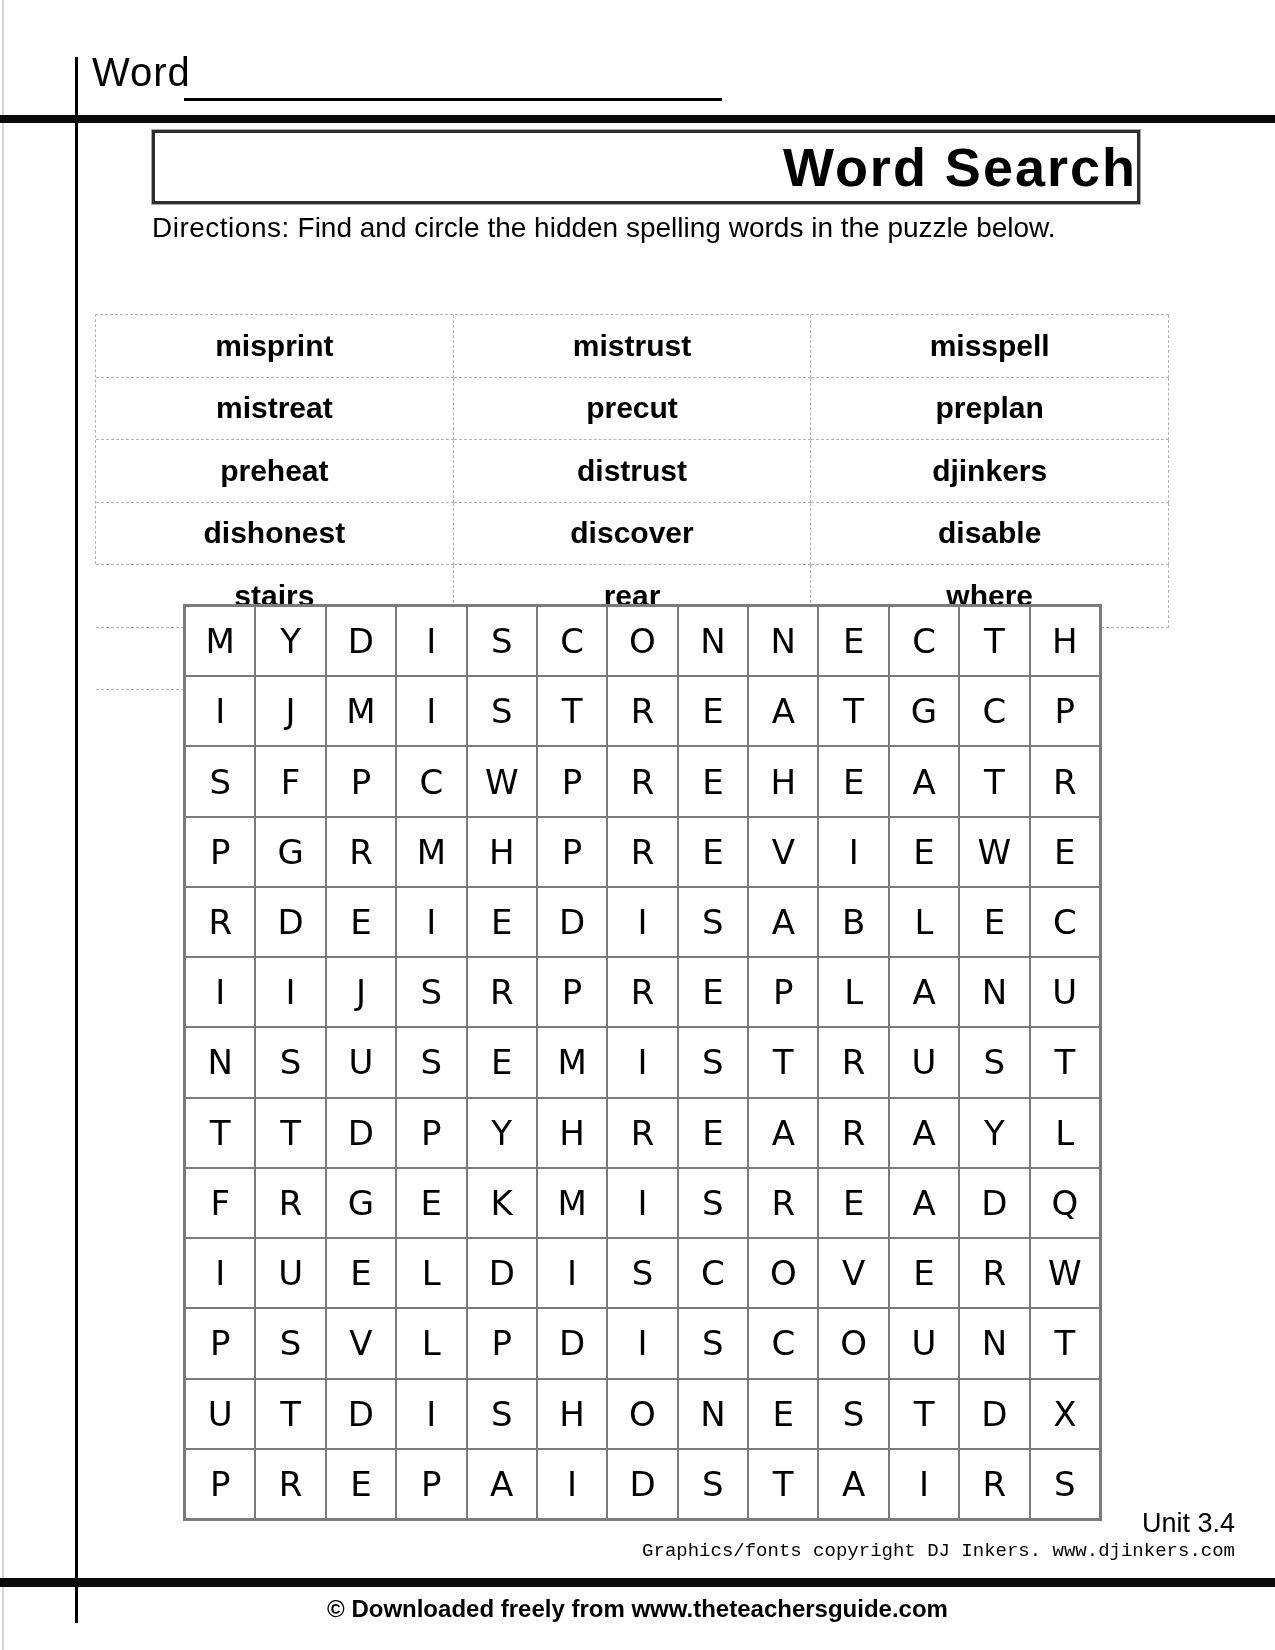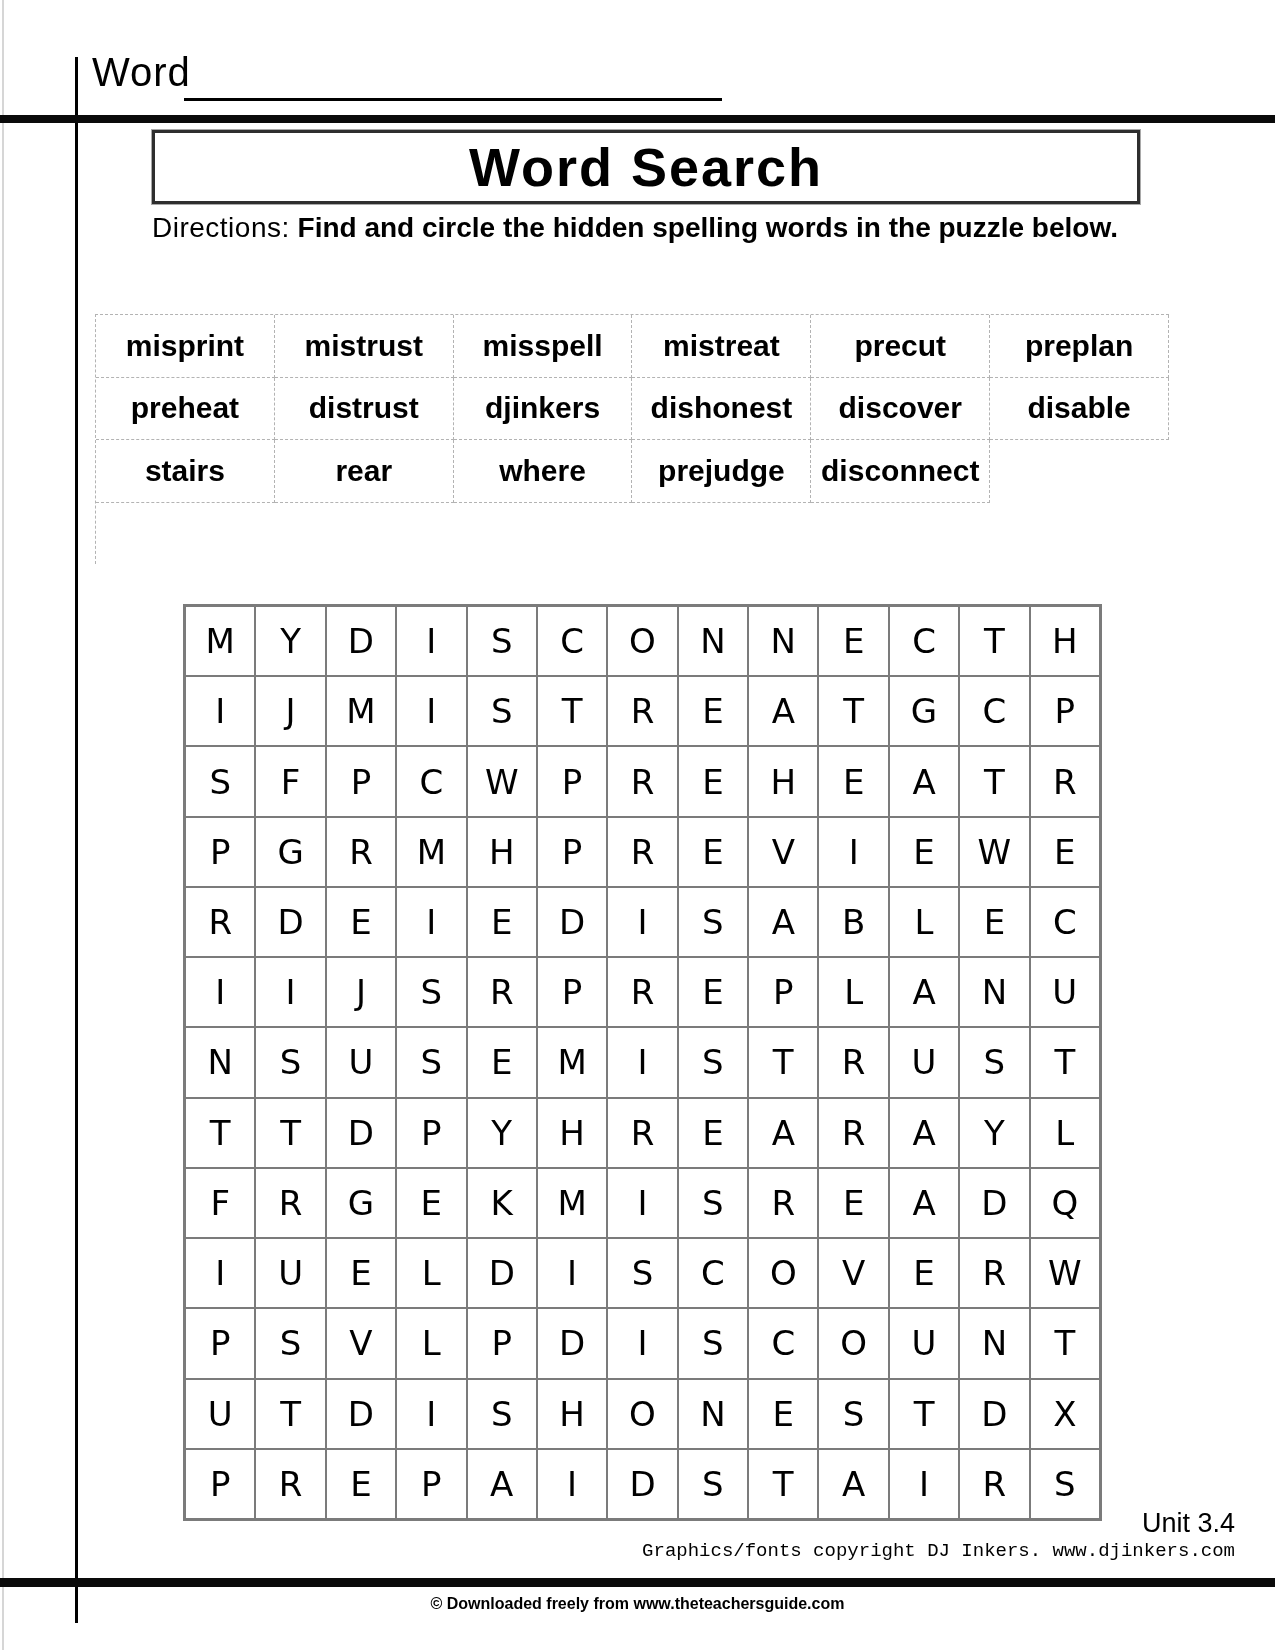--- a/index.html
+++ b/index.html
@@ -18,33 +18,33 @@
   .name-underline{left:184px;top:98px;width:538px;height:3px;background:#000;}
 
   
   .rule-top{left:0;top:115px;width:1275px;height:8px;background:#0a0a0a;}
   .rule-bottom{left:0;top:1578px;width:1275px;height:9px;background:#0a0a0a;}
 
   
   .title-box{
     left:152px;top:130px;width:982px;height:68px;
     border:3px solid #2e2e2e;outline:1px solid #a9a9a9;background:#fff;
-    display:flex;align-items:center;justify-content:center;
+    display:flex;align-items:center;justify-content:flex-end;
   }
   .title-text{font-size:54px;font-weight:600;letter-spacing:2px;}
 
   
   .directions{left:152px;top:212px;width:1000px;font-size:28px;white-space:nowrap;}
   .directions .dir-label{font-weight:400;letter-spacing:0.5px;}
-  .directions .dir-text{font-weight:700;margin-top:24px;}
+  .directions .dir-text{font-weight:400;margin-top:24px;}
 
   
   .word-list{
     left:95px;top:314px;width:1074px;height:250px;
-    display:grid;grid-template-columns:repeat(6,1fr);grid-auto-rows:62.5px;
+    display:grid;grid-template-columns:repeat(3,1fr);grid-auto-rows:62.5px;
     border-top:1px dashed var(--table-border,#b3b3b3);
     border-left:1px dashed var(--table-border,#b3b3b3);
     box-sizing:border-box;
   }
   .wl-cell{
     border-right:1px dashed var(--table-border,#b3b3b3);
     border-bottom:1px dashed var(--table-border,#b3b3b3);
     display:flex;align-items:center;justify-content:center;
     font-size:30px;font-weight:600;box-sizing:border-box;
   }
@@ -57,21 +57,21 @@
   }
   .pz-cell{
     border:1px solid var(--grid-border,#7b7b7b);
     display:flex;align-items:center;justify-content:center;
     font-size:34px;font-weight:500;box-sizing:border-box;
     font-family:"DejaVu Sans","Liberation Sans",sans-serif;
   }
 
   
   .credits{right:40px;top:1540px;font-family:Liberation Mono, monospace;font-size:19px;}
-  .download-note{left:0;right:0;top:1595px;text-align:center;font-size:16px;font-weight:600;}
+  .download-note{left:0;right:0;top:1595px;text-align:center;font-size:24px;font-weight:600;}
   .unit-label{right:40px;top:1508px;font-size:27px;font-weight:500;}
 </style>
 </head>
 <body>
 
 <div class="abs edge-line"></div>
 <div class="abs margin-line"></div>
 
 <div class="abs name-label">Word</div>
 <div class="abs name-underline"></div>

